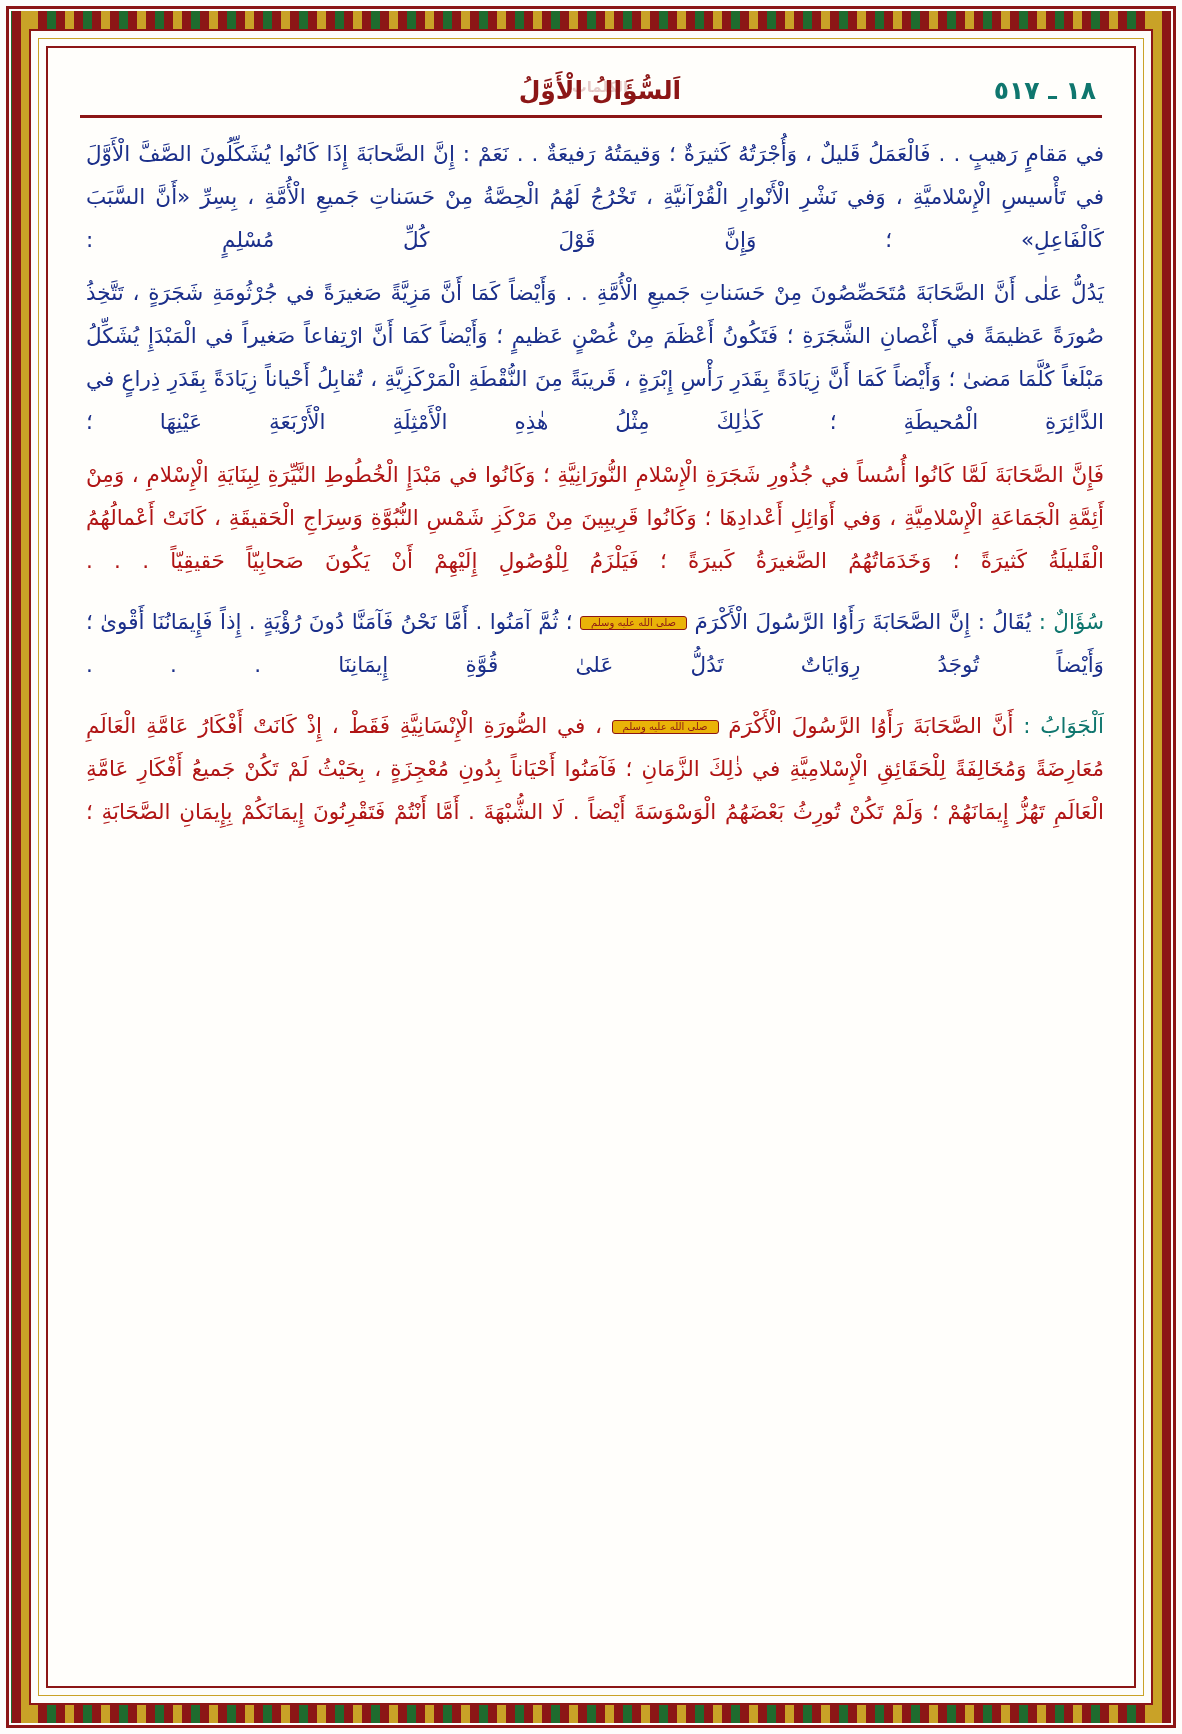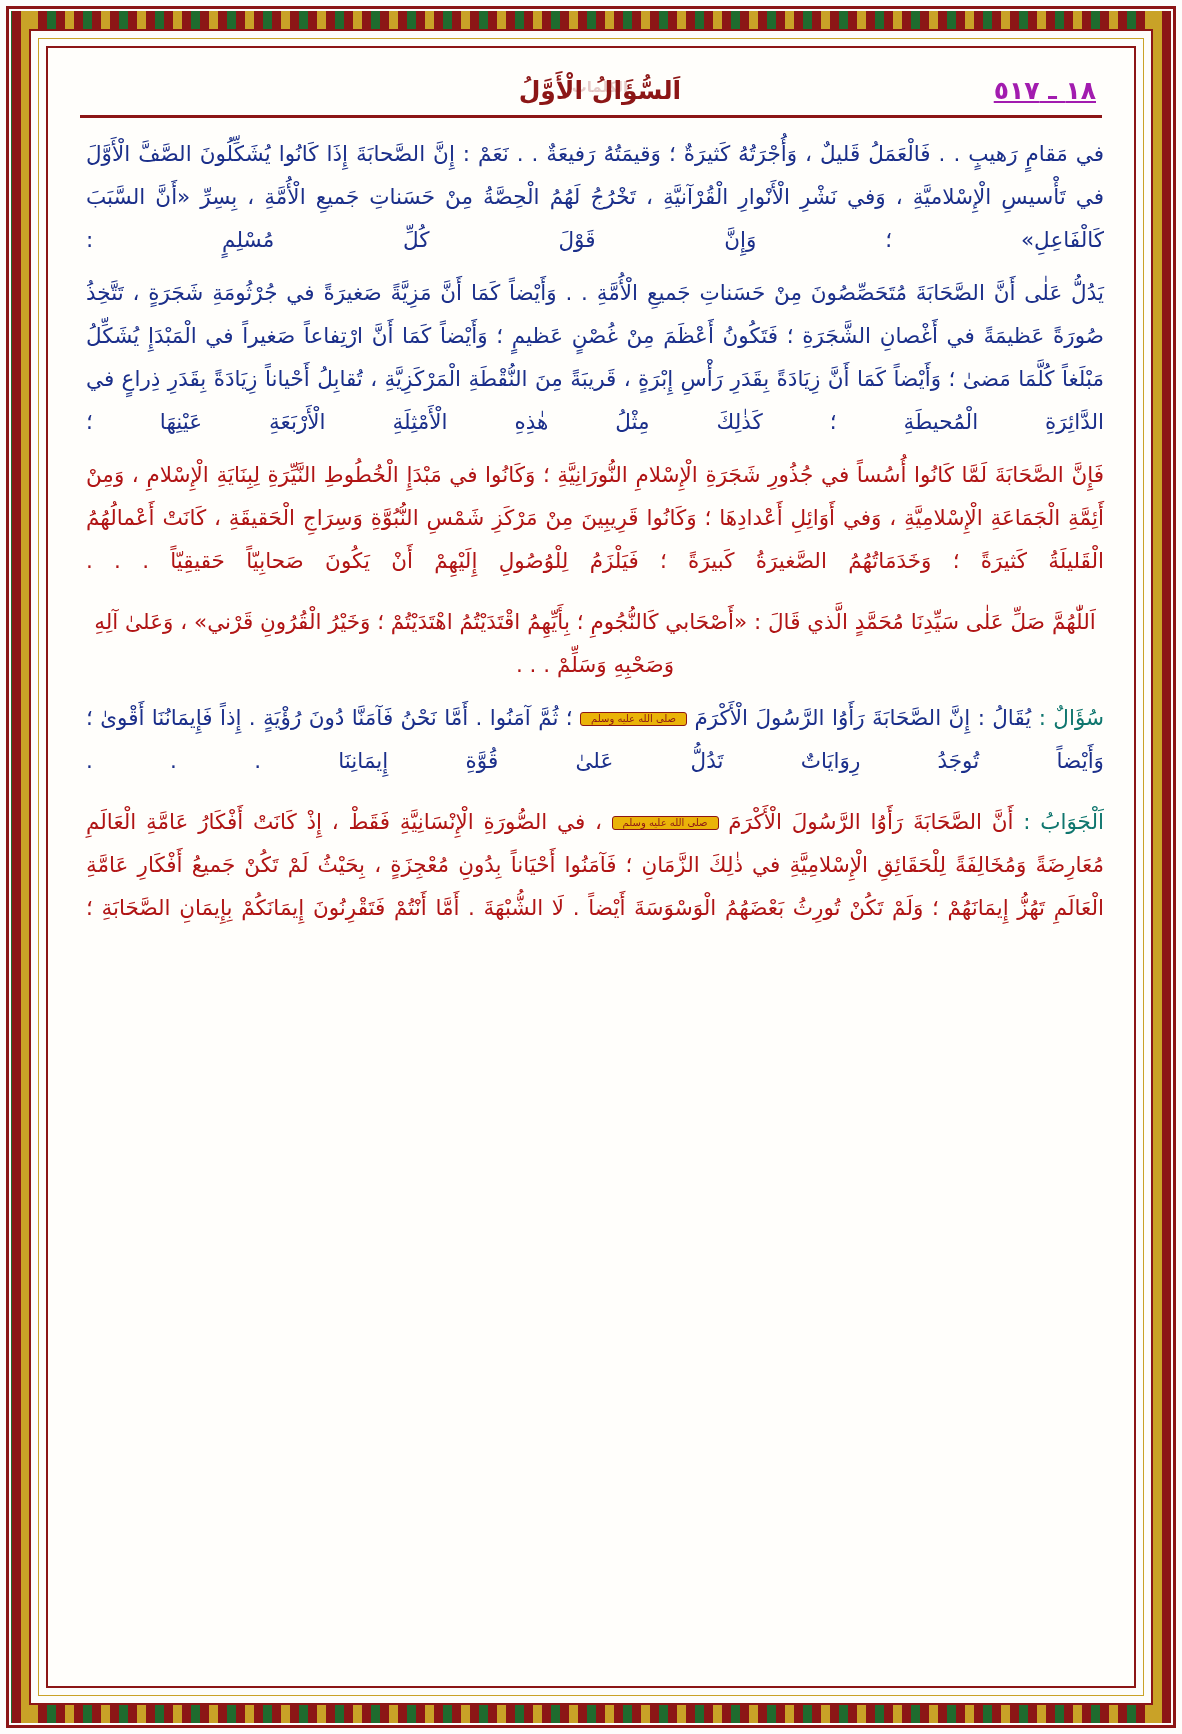--- a/index.html
+++ b/index.html
@@ -72,26 +72,25 @@
   }
 
   .header {
     display: flex;
     align-items: center;
     justify-content: space-between;
     direction: rtl;
     padding: 6px 8px 0 8px;
   }
   .header .page-no {
-    color: #a21caf;
+    color: #0f766e;
     font-size: 25px;
     font-weight: bold;
     letter-spacing: 1px;
     white-space: nowrap;
-    text-decoration: underline;
   }
   .header .head-title {
     color: #8c1616;
     font-size: 25px;
     font-weight: bold;
     text-align: center;
     flex: 1;
     position: relative;
   }
   .header .watermark {
@@ -191,21 +190,20 @@
 
       <p class="p-blue">في مَقامٍ رَهيبٍ . . فَالْعَمَلُ قَليلٌ ، وَأُجْرَتُهُ كَثيرَةٌ ؛ وَقيمَتُهُ رَفيعَةٌ . . نَعَمْ : إِنَّ الصَّحابَةَ إِذَا كَانُوا يُشَكِّلُونَ الصَّفَّ الْأَوَّلَ في تَأْسيسِ الْإِسْلاميَّةِ ، وَفي نَشْرِ الْأَنْوارِ الْقُرْآنيَّةِ ، تَخْرُجُ لَهُمُ الْحِصَّةُ مِنْ حَسَناتِ جَميعِ الْأُمَّةِ ، بِسِرِّ «أَنَّ السَّبَبَ كَالْفَاعِلِ» ؛ وَإِنَّ قَوْلَ كُلِّ مُسْلِمٍ :</p>
 
 
       <p class="p-blue">يَدُلُّ عَلٰى أَنَّ الصَّحَابَةَ مُتَحَصِّصُونَ مِنْ حَسَناتِ جَميعِ الْأُمَّةِ . . وَأَيْضاً كَمَا أَنَّ مَزِيَّةً صَغيرَةً في جُرْثُومَةِ شَجَرَةٍ ، تَتَّخِذُ صُورَةً عَظيمَةً في أَغْصانِ الشَّجَرَةِ ؛ فَتَكُونُ أَعْظَمَ مِنْ غُصْنٍ عَظيمٍ ؛ وَأَيْضاً كَمَا أَنَّ ارْتِفاعاً صَغيراً في الْمَبْدَإِ يُشَكِّلُ مَبْلَغاً كُلَّمَا مَضىٰ ؛ وَأَيْضاً كَمَا أَنَّ زِيَادَةً بِقَدَرِ رَأْسِ إِبْرَةٍ ، قَريبَةً مِنَ النُّقْطَةِ الْمَرْكَزِيَّةِ ، تُقابِلُ أَحْياناً زِيَادَةً بِقَدَرِ ذِراعٍ في الدَّائِرَةِ الْمُحيطَةِ ؛ كَذٰلِكَ مِثْلُ هٰذِهِ الْأَمْثِلَةِ الْأَرْبَعَةِ عَيْنِهَا ؛</p>
 
       <p class="p-red">فَإِنَّ الصَّحَابَةَ لَمَّا كَانُوا أُسُساً في جُذُورِ شَجَرَةِ الْإِسْلامِ النُّورَانِيَّةِ ؛ وَكَانُوا في مَبْدَإِ الْخُطُوطِ النَّيِّرَةِ لِبِنَايَةِ الْإِسْلامِ ، وَمِنْ أَئِمَّةِ الْجَمَاعَةِ الْإِسْلامِيَّةِ ، وَفي أَوَائِلِ أَعْدادِهَا ؛ وَكَانُوا قَرِيبِينَ مِنْ مَرْكَزِ شَمْسِ النُّبُوَّةِ وَسِرَاجِ الْحَقيقَةِ ، كَانَتْ أَعْمالُهُمُ الْقَليلَةُ كَثيرَةً ؛ وَخَدَمَاتُهُمُ الصَّغيرَةُ كَبيرَةً ؛ فَيَلْزَمُ لِلْوُصُولِ إِلَيْهِمْ أَنْ يَكُونَ صَحابِيّاً حَقيقِيّاً . . .</p>
 
       <div class="spacer-sm"></div>
 
-      <p class="p-red center">اَللّٰهُمَّ صَلِّ عَلٰى سَيِّدِنَا مُحَمَّدٍ الَّذي قَالَ : «أَصْحَابي كَالنُّجُومِ ؛ بِأَيِّهِمُ اقْتَدَيْتُمُ اهْتَدَيْتُمْ ؛ وَخَيْرُ الْقُرُونِ قَرْني» ، وَعَلىٰ آلِهِ وَصَحْبِهِ وَسَلِّمْ . . .</p>
 
 
       <p class="p-blue">
         <span class="q-label">سُؤَالٌ :</span>
         <span>يُقَالُ : إِنَّ الصَّحَابَةَ رَأَوُا الرَّسُولَ الْأَكْرَمَ</span>
         <span class="sm-mark">صلى الله عليه وسلم</span>
         <span>؛ ثُمَّ آمَنُوا . أَمَّا نَحْنُ فَآمَنَّا دُونَ رُؤْيَةٍ . إِذاً فَإِيمَانُنَا أَقْوىٰ ؛ وَأَيْضاً تُوجَدُ رِوَايَاتٌ تَدُلُّ عَلىٰ قُوَّةِ إِيمَانِنَا . . .</span>
       </p>
 
       <div class="spacer-sm"></div>

